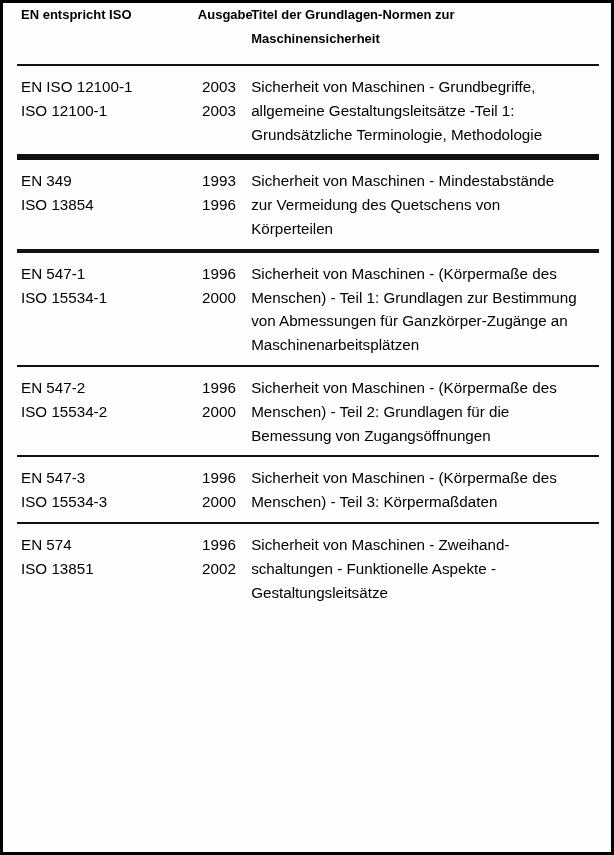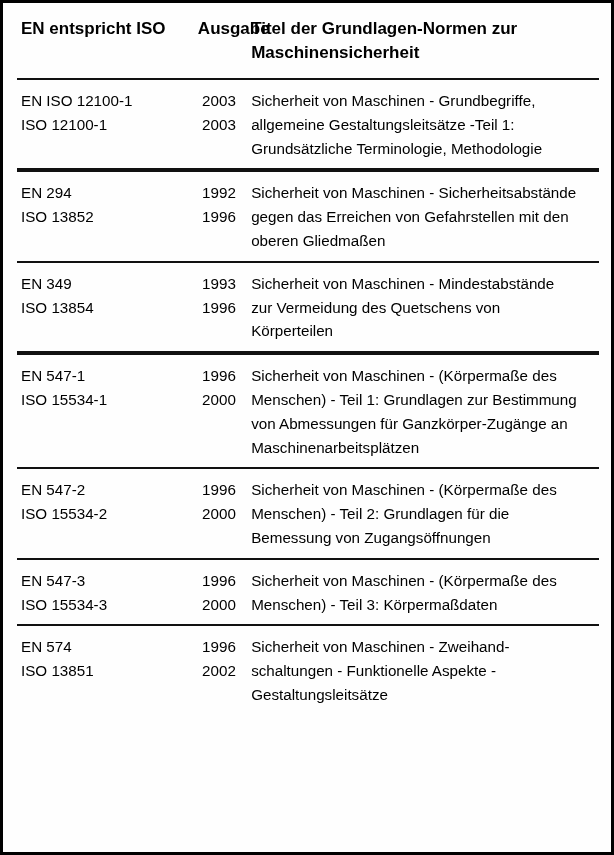--- a/index.html
+++ b/index.html
@@ -33,24 +33,23 @@
     vertical-align: top;
     padding: 0;
     text-align: left;
   }
   
   .col-en    { width: 176px; }
   .col-year  { width: 60px; }
   .col-title { width: 369px; }
 
   .head-row th {
-    font-size: 17px;
+    font-size: 13px;
     font-weight: bold;
     line-height: 24px;
-    padding-top: 14px;
     padding-bottom: 13px;
   }
   .head-row th.c-en    { padding-left: 18px; }
   .head-row th.c-year  { padding-left: 18px; }
   .head-row th.c-title { padding-left: 11px; padding-right: 12px; }
 
   .sep-cell {
     padding: 0;
     height: 2px;
   }
@@ -123,35 +122,20 @@
         <tr>
           <td class="sep-cell" colspan="3">
             <div class="sep-line"></div>
           </td>
         </tr>
         <tr>
           <td class="sep-cell" colspan="3">
             <div class="sep-line"></div>
           </td>
         </tr>
-        <tr class="data-row">
-          <td class="c-en">
-            <div>EN 294
-ISO 13852</div>
-          </td>
-          <td class="c-year">
-            <div>1992
-1996</div>
-          </td>
-          <td class="c-title">
-            <div>Sicherheit von Maschinen - Sicherheitsabstände
-gegen das Erreichen von Gefahrstellen mit den
-oberen Gliedmaßen</div>
-          </td>
-        </tr>
         <tr>
           <td class="sep-cell" colspan="3">
             <div class="sep-line"></div>
           </td>
         </tr>
         <tr class="data-row">
           <td class="c-en">
             <div>EN 349
 ISO 13854</div>
           </td>

